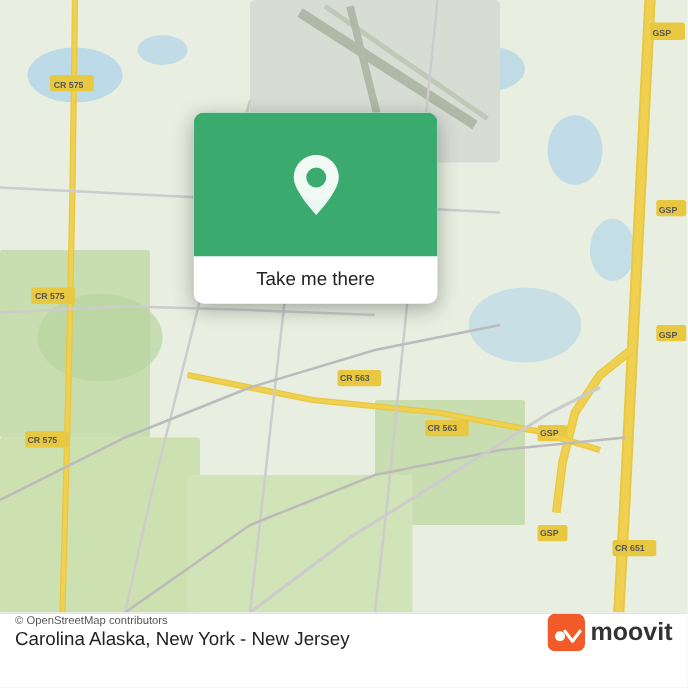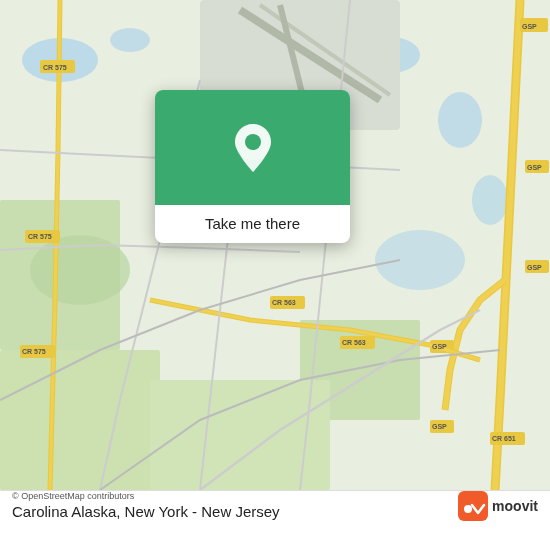--- a/index.html
+++ b/index.html
@@ -103,21 +103,21 @@
       align-items: center;
       gap: 4px;
     }
 
     #moovit-icon-wrap {
       width: 30px;
       height: 30px;
     }
 
     #moovit-text {
-      font-size: 14px;
+      font-size: 20px;
       font-weight: bold;
       color: #333;
     }
   </style>
 </head>
 <body>
 
 <div id="map-container">
   <svg id="map-svg" viewBox="0 0 550 490" xmlns="http://www.w3.org/2000/svg">
 

